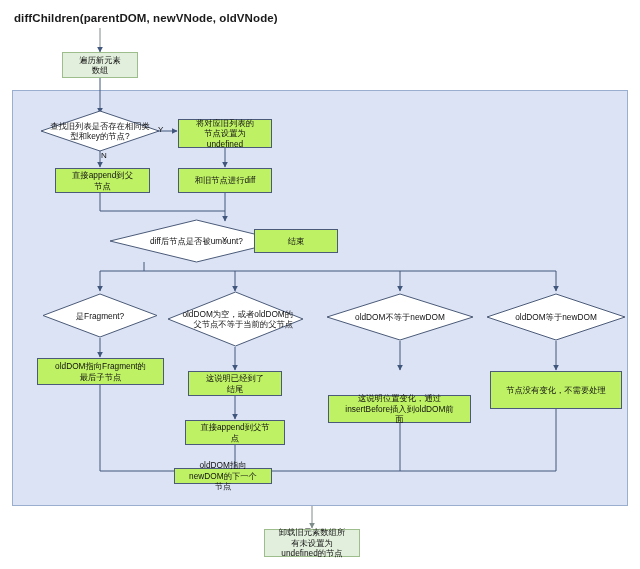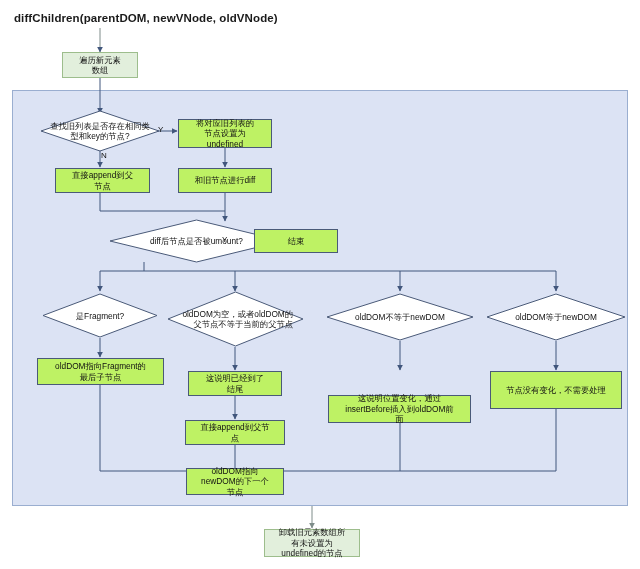--- a/index.html
+++ b/index.html
@@ -218,17 +218,17 @@
   <div class="node rect" style="left:37px; top:358px; width:127px; height:27px;">oldDOM指向Fragment的最后子节点</div>
 
   <div class="node rect" style="left:188px; top:371px; width:94px; height:25px;">这说明已经到了结尾</div>
 
   <div class="node rect" style="left:328px; top:371px; width:143px; height:28px;margin-top:24px;">这说明位置变化，通过insertBefore插入到oldDOM前面</div>
 
   <div class="node rect" style="left:490px; top:371px; width:132px; height:38px;">节点没有变化，不需要处理</div>
 
   <div class="node rect" style="left:185px; top:420px; width:100px; height:25px;">直接append到父节点</div>
 
-  <div class="node rect" style="left:186px; top:468px; width:98px; height:27px;">oldDOM指向newDOM的下一个节点</div>
+  <div class="node rect" style="left:174px; top:468px; width:98px; height:16px;">oldDOM指向newDOM的下一个节点</div>
 
   <div class="node rect-green" style="left:264px; top:529px; width:96px; height:28px;">卸载旧元素数组所有未设置为undefined的节点</div>
 
 </div>
 
 </body></html>

